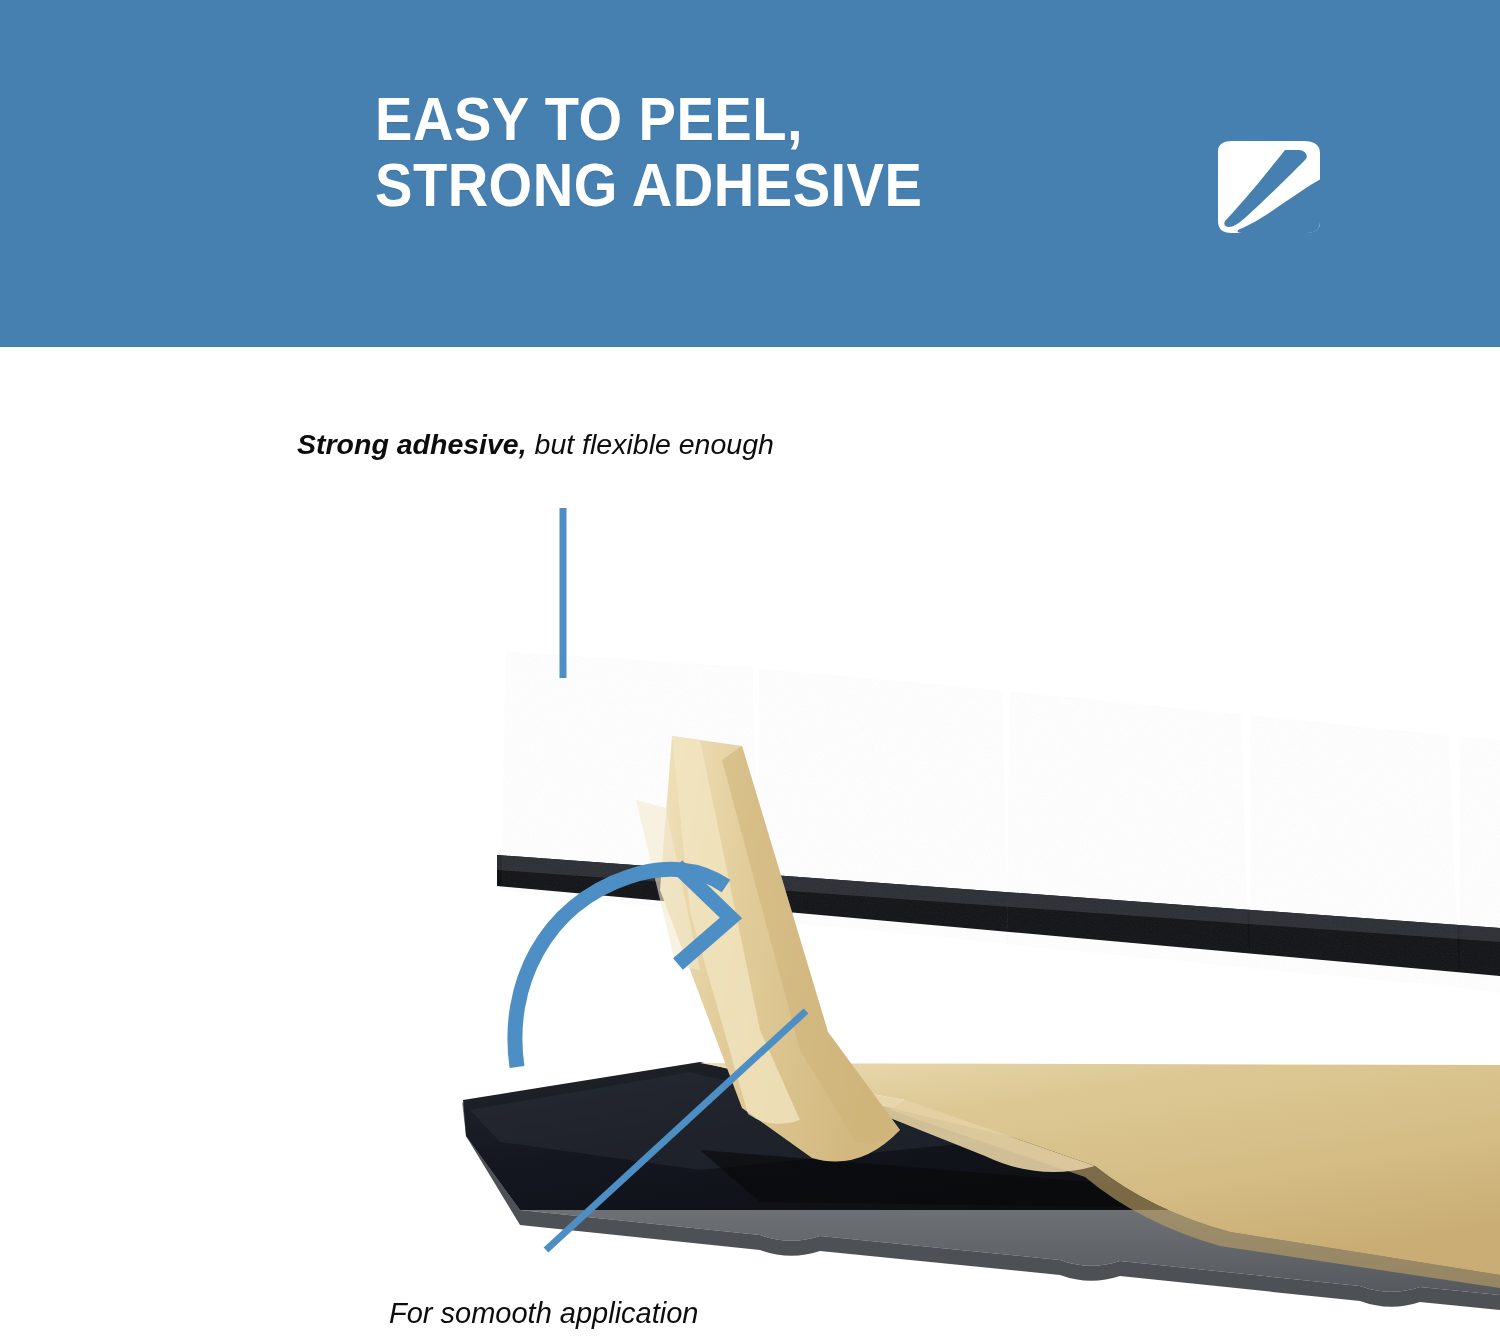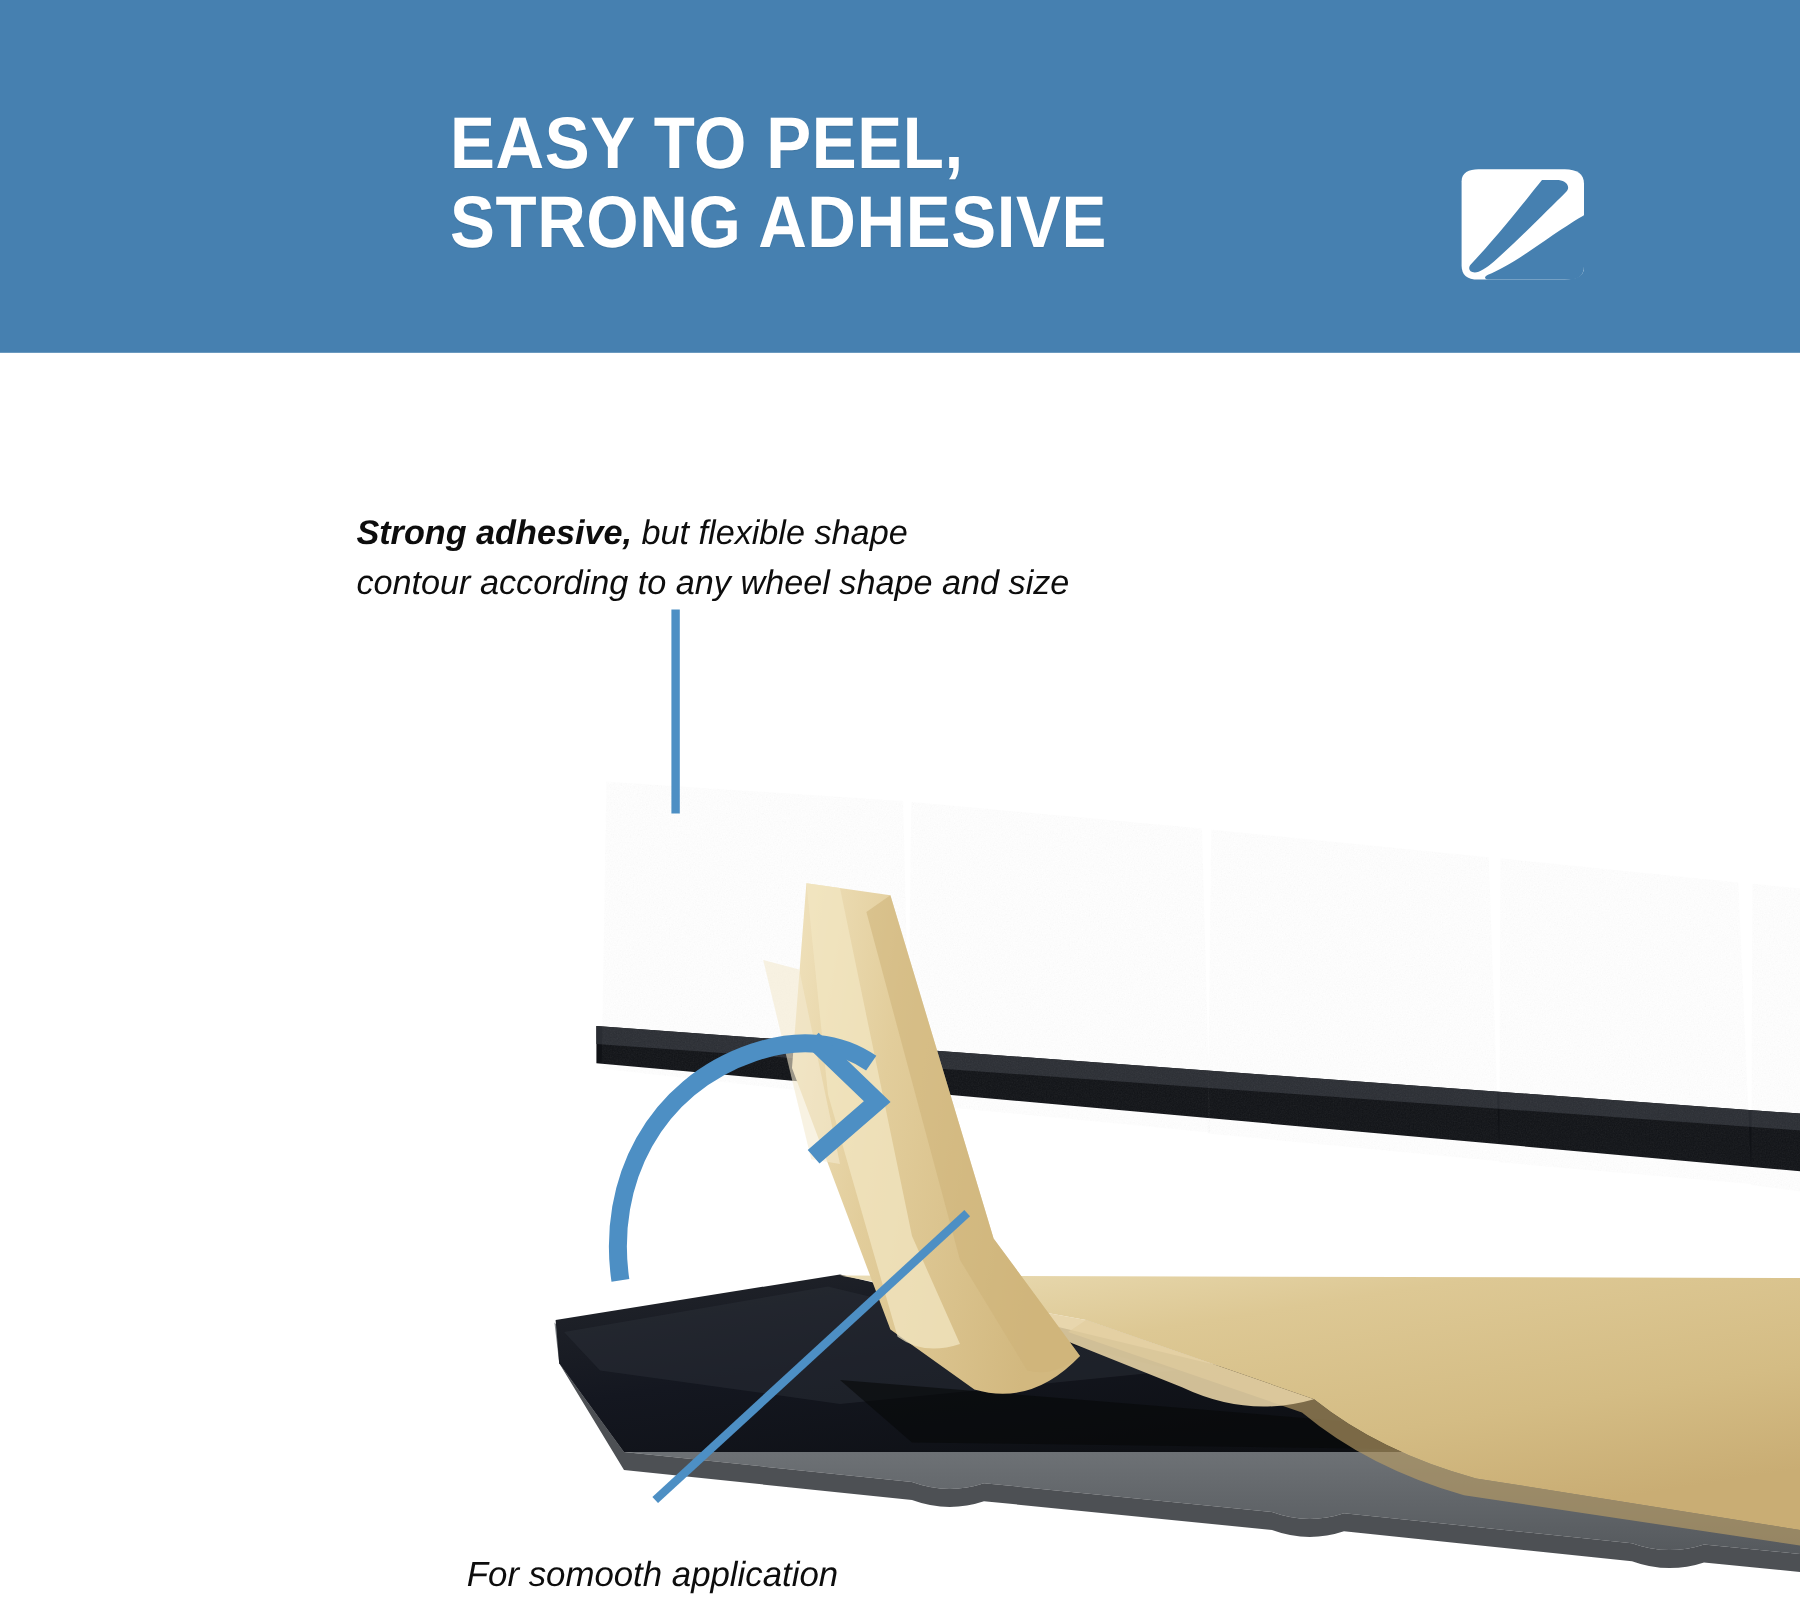--- a/index.html
+++ b/index.html
@@ -4,21 +4,21 @@
 <style>
   html,body{margin:0;padding:0;background:#ffffff;}
   body{
     width:1500px;height:1336px;position:relative;overflow:hidden;
     font-family:"Liberation Sans","DejaVu Sans",sans-serif;
     background:#ffffff;
   }
 
   
   #header-banner{
-    position:absolute;left:0;top:0;width:1500px;height:294px;
+    position:absolute;left:0;top:0;width:1500px;height:347px;
     background:#4680b0;
   }
   #header-title{
     position:absolute;left:375px;top:86px;width:790px;
     color:#ffffff;
     font-family:"Liberation Sans","DejaVu Sans",sans-serif;
     font-weight:bold;
     font-size:61px;
     line-height:66px;
     letter-spacing:0.5px;
@@ -220,20 +220,19 @@
   <g>
     <path d="M517 1067 C505 985, 545 905, 628 877 C666 864, 700 868, 726 886" fill="none" stroke="#4d8fc4" stroke-width="15" stroke-linecap="butt"></path>
     <path d="M677 866 L731 918 L678 964" fill="none" stroke="#4d8fc4" stroke-width="15" stroke-linecap="butt" stroke-linejoin="miter"></path>
   </g>
 
   <line x1="546" y1="1250" x2="806" y2="1011" stroke="#4d8fc4" stroke-width="7" stroke-linecap="butt"></line>
 </svg>
 
 <div id="anno-top" class="anno">
   <span class="line">
-    <b>Strong adhesive,</b><span> but flexible shape</span>
+    <b>Strong adhesive,</b><span> but flexible enough</span>
   </span>
-  <span class="line">contour according to any wheel shape and size</span>
 </div>
 
 <div id="anno-bottom" class="anno">
   <span class="l2">For somooth application</span>
 </div>
 
 </body></html>

